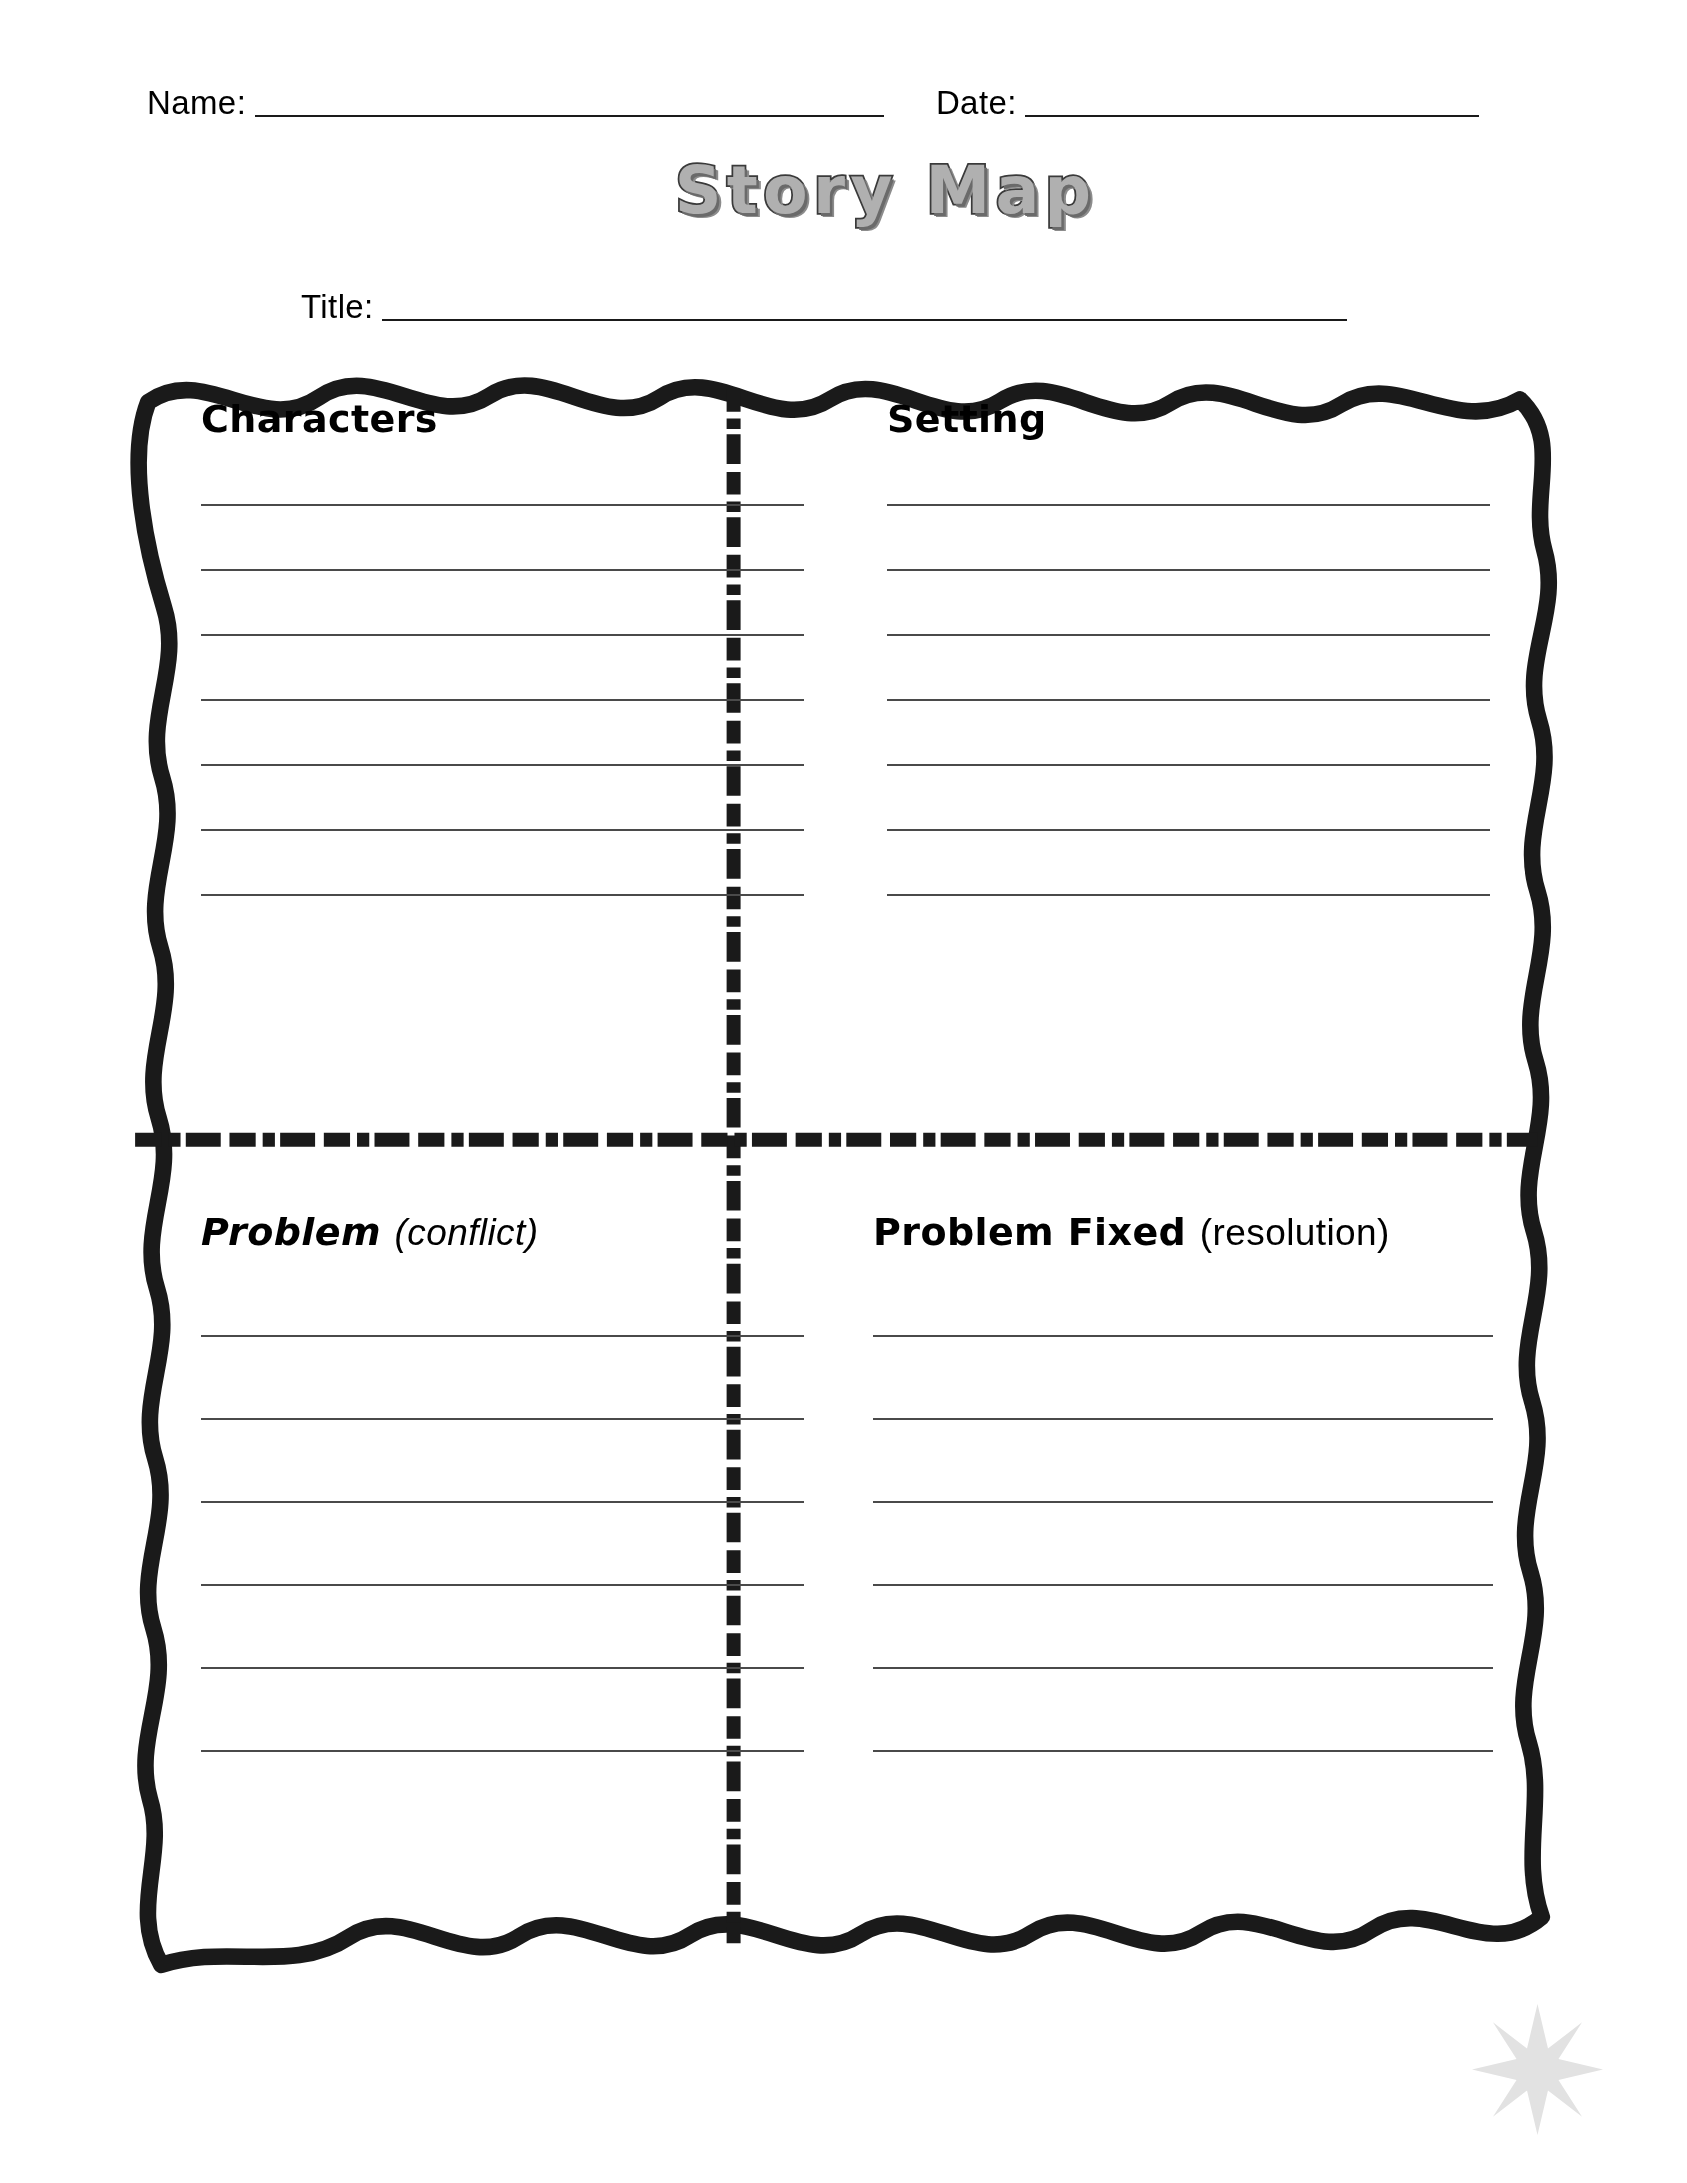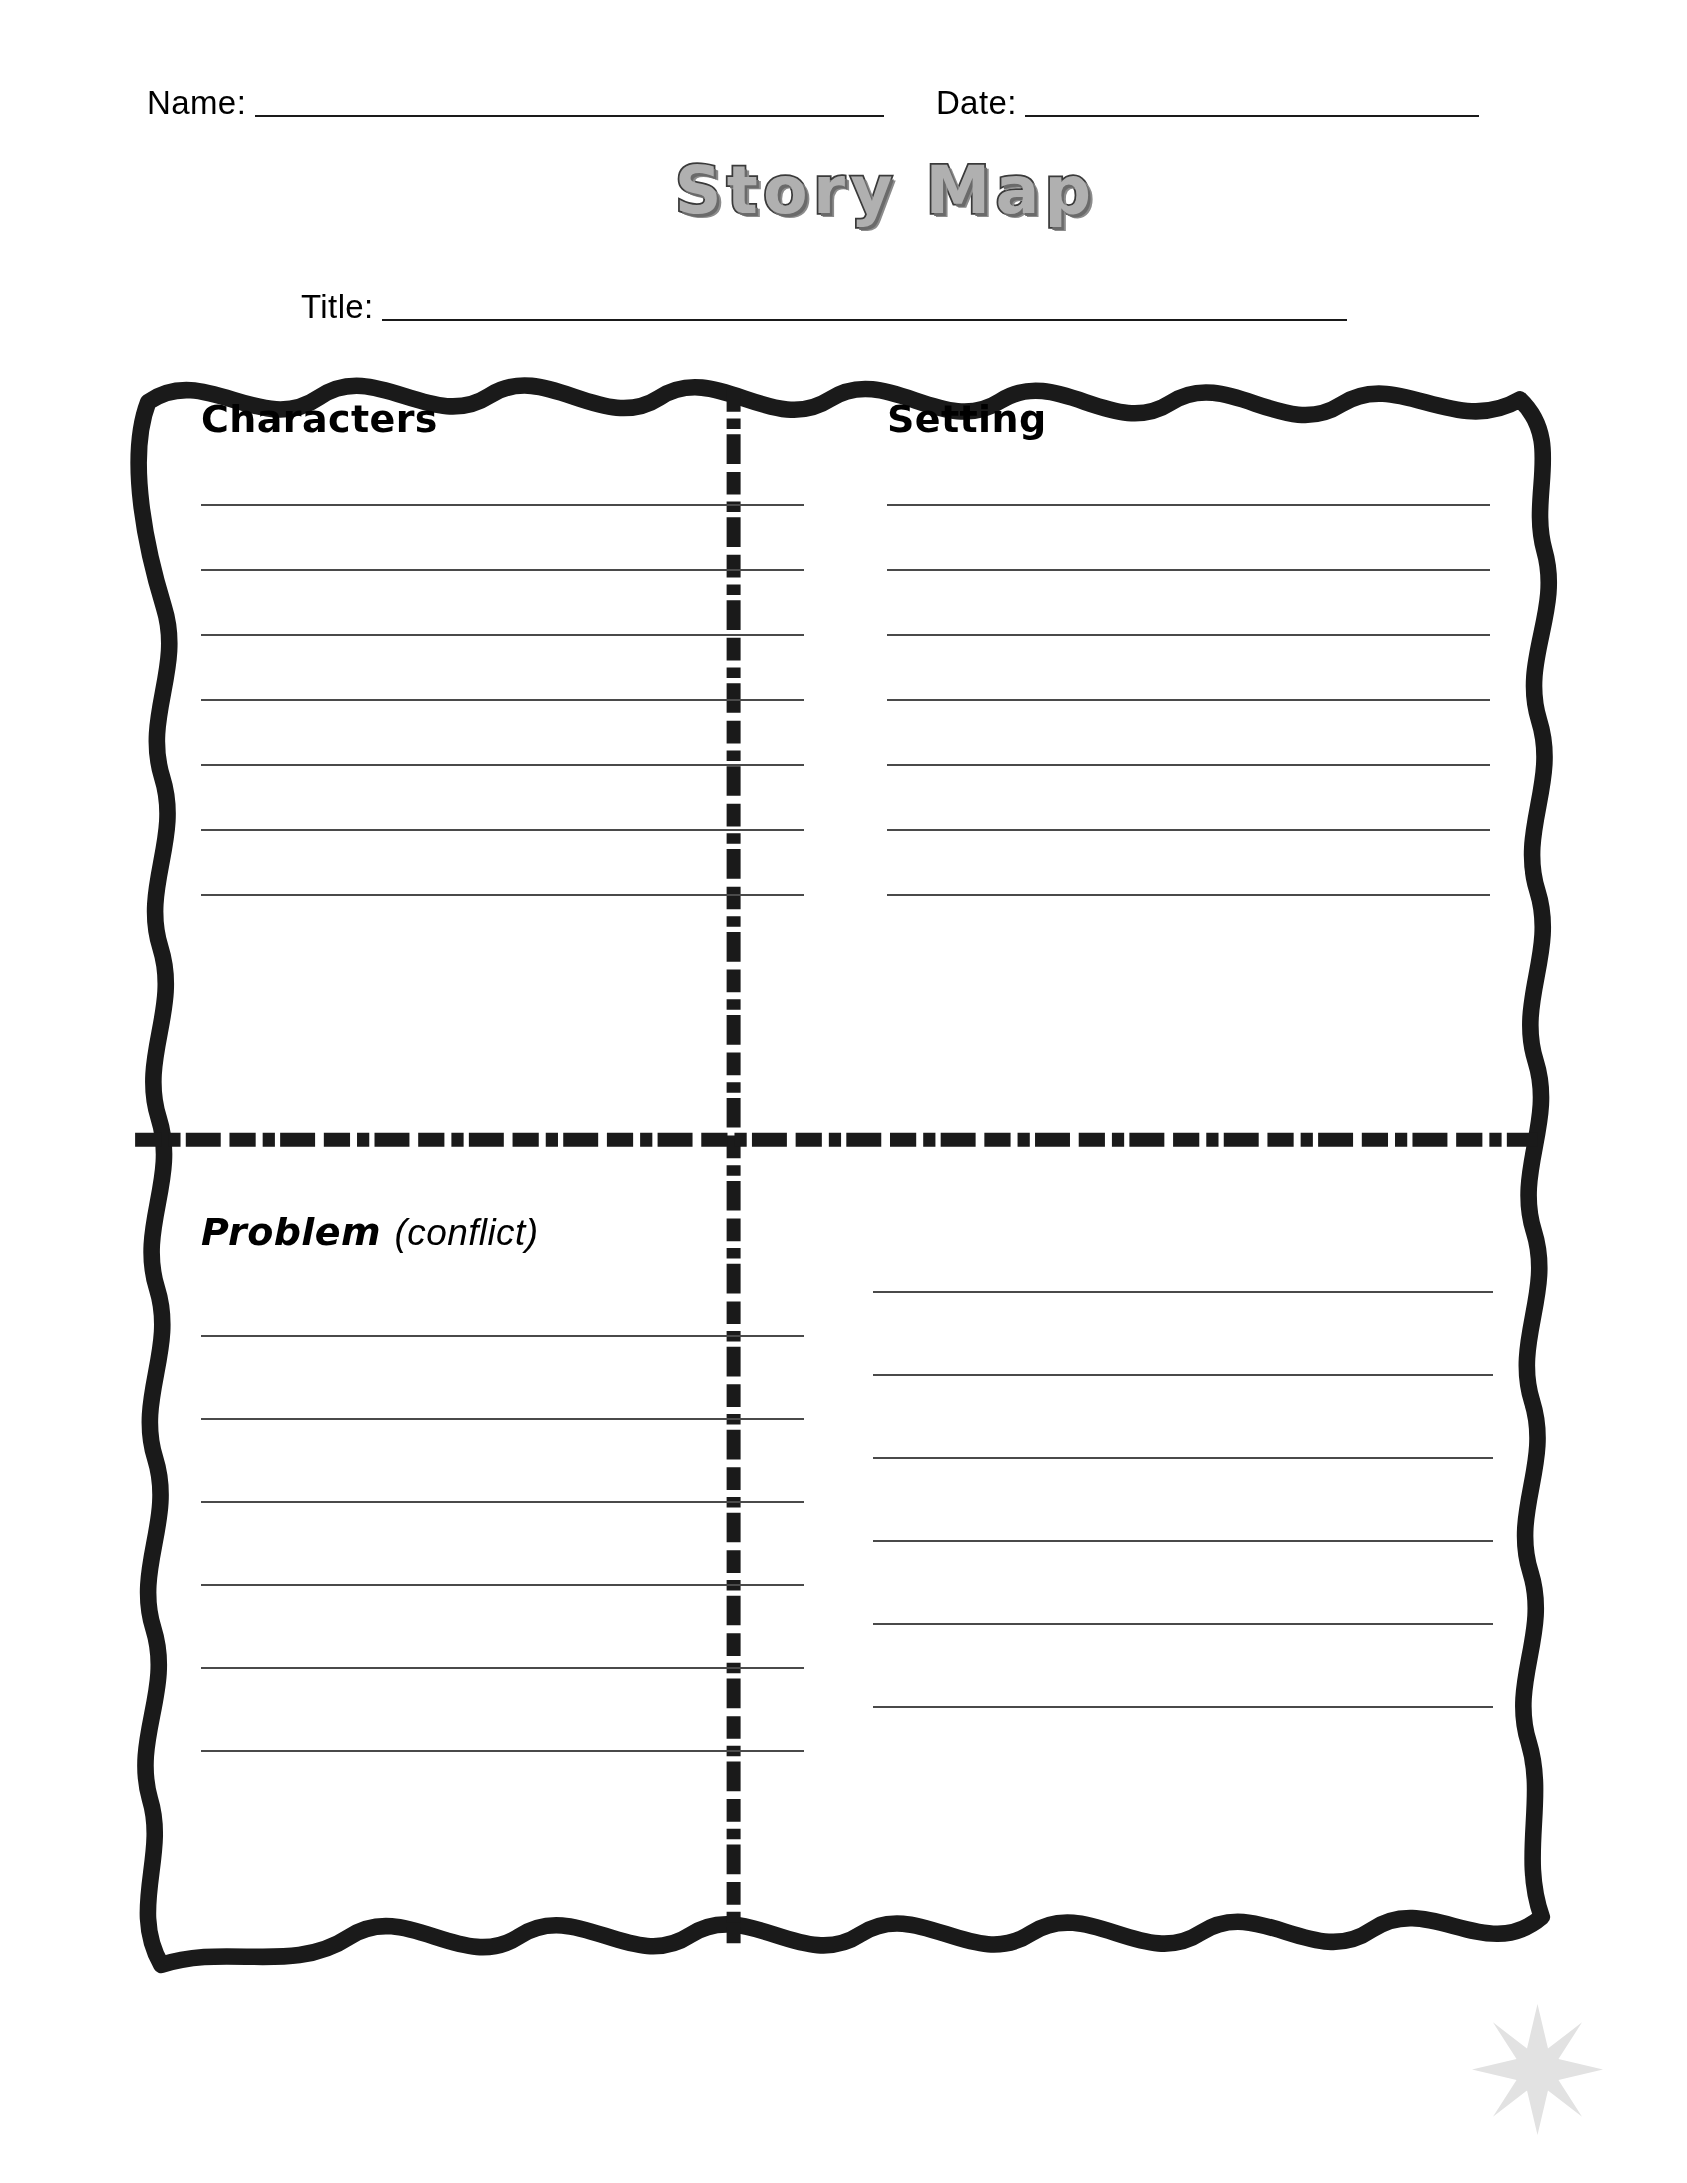--- a/index.html
+++ b/index.html
@@ -237,20 +237,24 @@
     <div class="line"></div>
     <div class="line"></div>
     <div class="line"></div>
     <div class="line"></div>
     <div class="line"></div>
     <div class="line"></div>
   </div>
 </div>
 
 <div class="quadrant" id="q-resolution">
+  <div class="q-heading">
+    <span>Problem Fixed</span>
+    <span class="sub"> (resolution)</span>
+  </div>
   <div class="lines">
     <div class="line"></div>
     <div class="line"></div>
     <div class="line"></div>
     <div class="line"></div>
     <div class="line"></div>
     <div class="line"></div>
   </div>
 </div>
 

